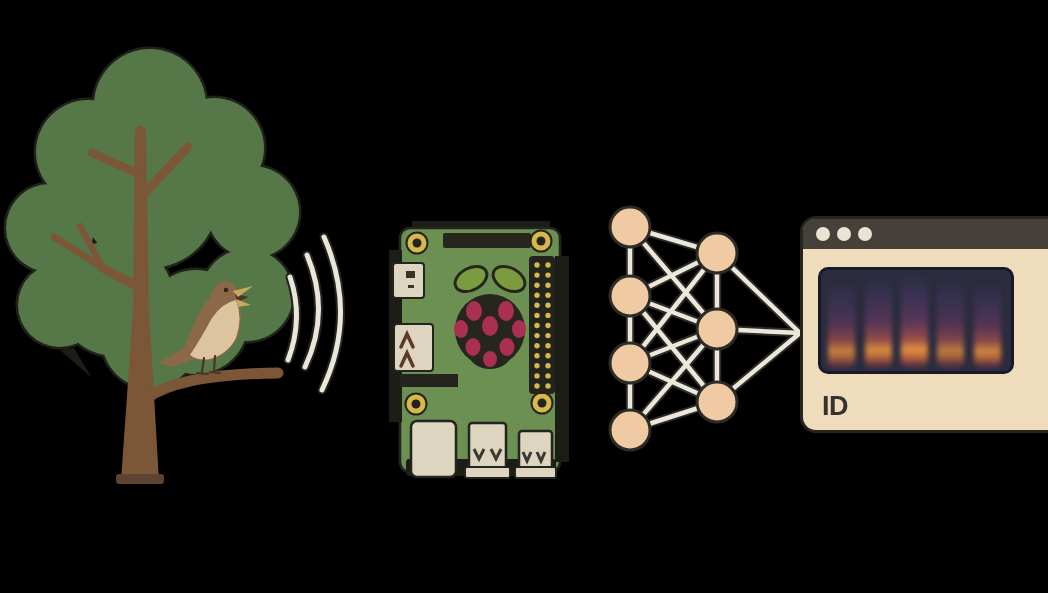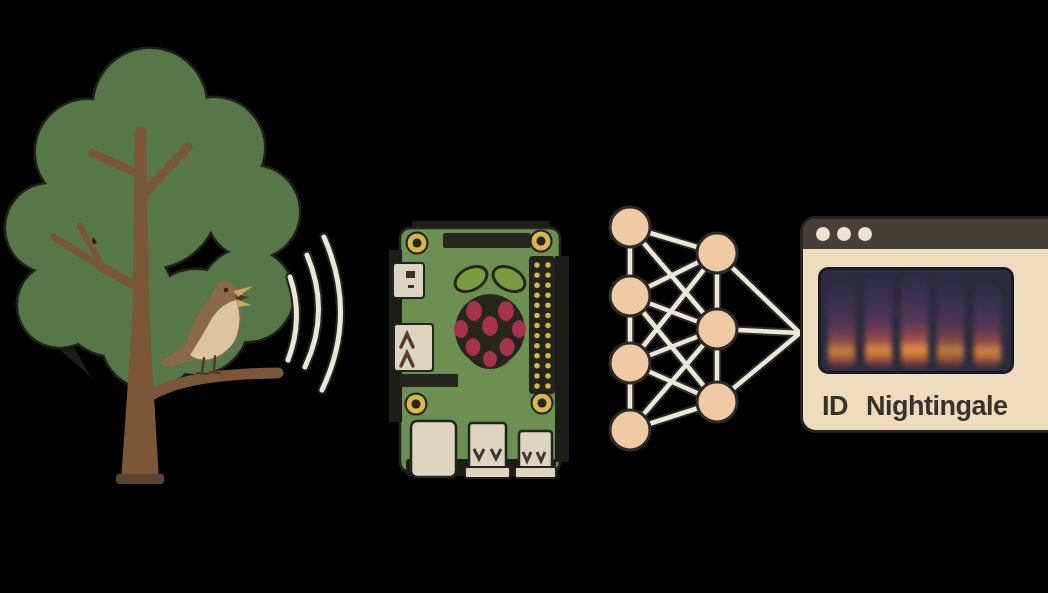--- a/index.html
+++ b/index.html
@@ -256,17 +256,16 @@
       </div>
     <div class="spectro">
         <div class="spec-col" style="left: 3.5%; top: 10%; opacity: 0.85;"></div>
         <div class="spec-col" style="left: 23%; top: 5%; opacity: 0.95;"></div>
         <div class="spec-col" style="left: 42%; top: 3%; opacity: 1;"></div>
         <div class="spec-col" style="left: 61%; top: 8%; opacity: 0.8;"></div>
         <div class="spec-col" style="left: 80.5%; top: 12%; opacity: 0.9;"></div>
       </div>
     <div class="label-row">
       <span>ID</span>
-      <span>Nightingale</span>
     </div>
   </div>
 
 </div>
 
 </body></html>

